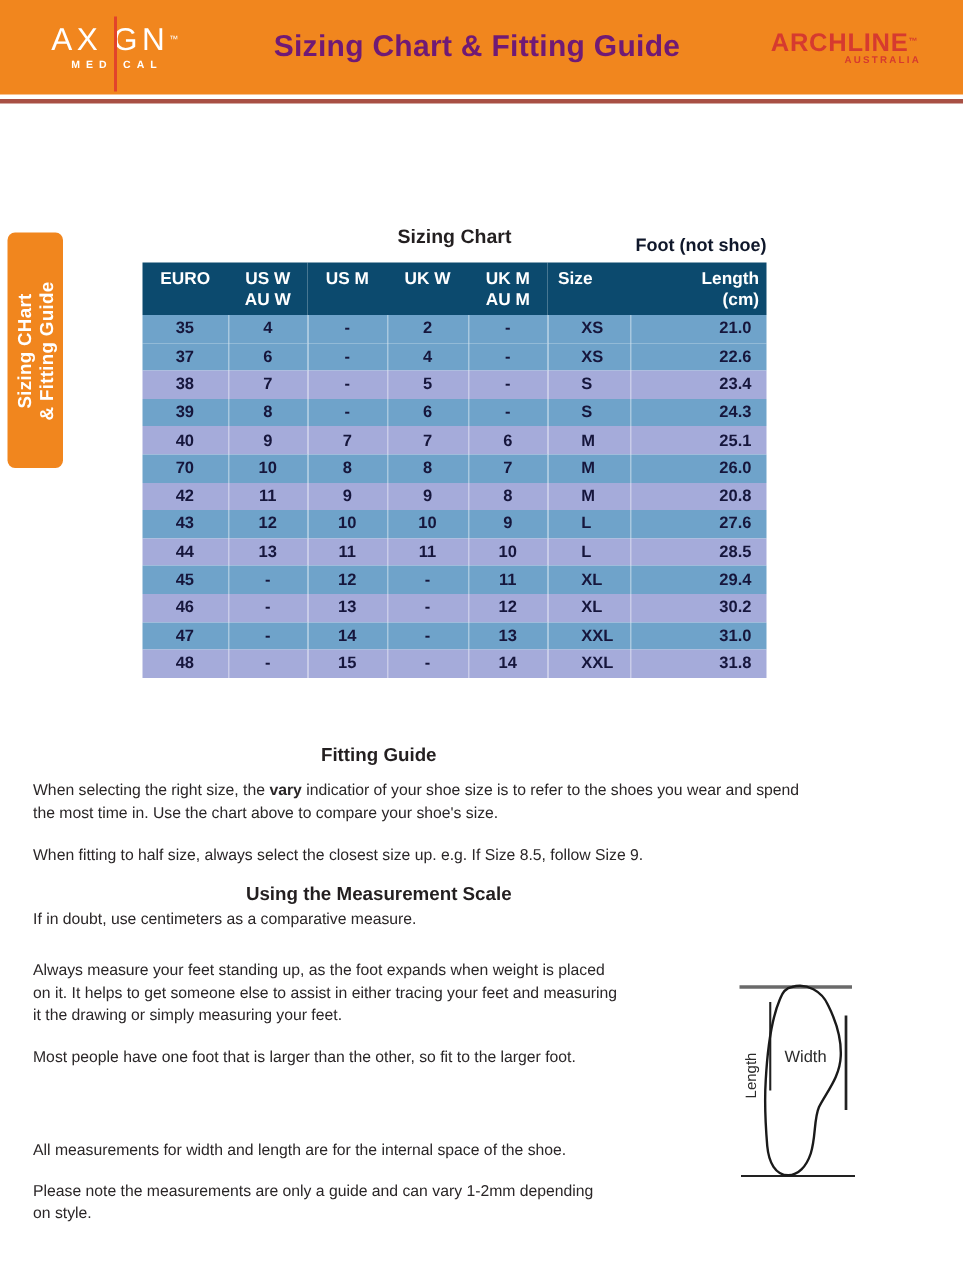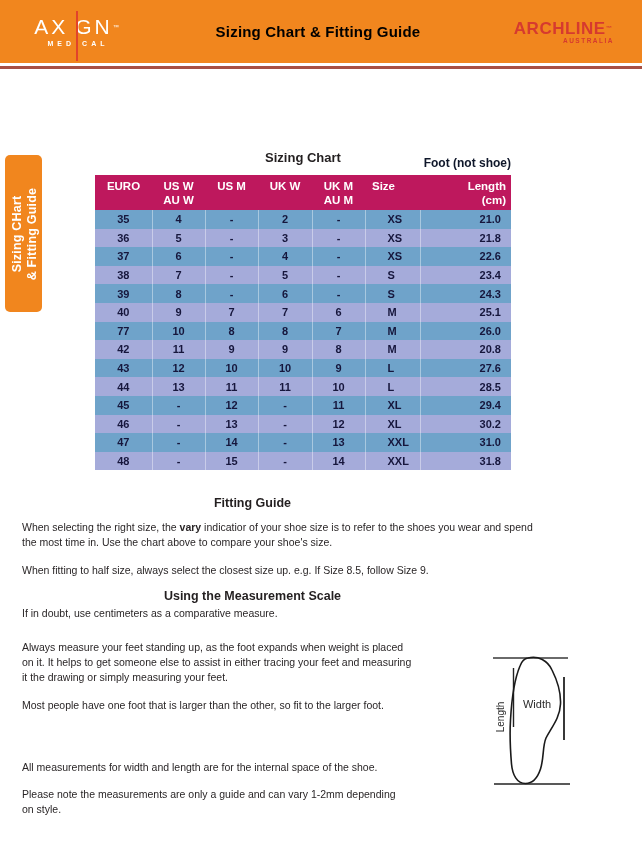--- a/index.html
+++ b/index.html
@@ -12,21 +12,21 @@
   .header {
     position:absolute; left:0; top:0; width:642px; height:63px;
     background:#F1861E; display:flex; align-items:center;
   }
   .axign { position:relative; margin-left:24px; width:108px; text-align:center; color:#ffffff; }
   .axign-name { font-size:21px; letter-spacing:3px; line-height:22px; font-weight:normal; }
   .axign-gap { display:inline-block; width:7px; }
   .axign-tm { font-size:6px; vertical-align:top; }
   .axign-sub { font-size:7px; font-weight:bold; letter-spacing:4px; margin-top:2px; }
   .axign-bar { position:absolute; left:52px; top:-5px; width:2px; height:50px; background:#E2432B; }
-  .page-title { flex:1; text-align:center; color:#000000; font-size:15px; font-weight:bold; letter-spacing:0.2px; }
+  .page-title { flex:1; text-align:center; color:#701a75; font-size:20px; font-weight:bold; letter-spacing:0.2px; }
   .archline { margin-right:20px; width:118px; color:#D63A2F; text-align:center; }
   .arch-name { font-size:17px; font-weight:bold; letter-spacing:0.5px; line-height:17px; }
   .arch-tm { font-size:6px; vertical-align:top; }
   .arch-sub { font-size:6.5px; font-weight:bold; letter-spacing:1.5px; text-align:right; padding-right:8px; }
   .header-rule { position:absolute; left:0; top:66px; width:642px; height:3px; background:#A85044; }
 
   
   .side-tab {
     position:absolute; left:5px; top:155px; width:37px; height:157px;
     background:#F1861E; border-radius:5px;
@@ -46,21 +46,21 @@
   }
   .foot-label {
     position:absolute; left:380px; top:156px; width:131px; text-align:right;
     font-size:12px; font-weight:bold; color:#0f172a;
   }
   table.sizing-table {
     position:absolute; left:95px; top:175px; width:416px;
     border-collapse:collapse; table-layout:fixed;
   }
   .sizing-table thead th {
-    background:#be185d; color:#ffffff; font-size:11.5px; font-weight:bold;
+    background:#0c4a6e; color:#ffffff; font-size:11.5px; font-weight:bold;
     vertical-align:top; padding:4px 0 3px 0; line-height:14px; white-space:pre-line;
     text-align:center;
   }
   .sizing-table tbody td {
     font-size:11px; font-weight:bold; color:#16163c; text-align:center;
     height:18.6px; padding:0; border-right:1px solid rgba(255,255,255,0.4);
   }
   .sizing-table tbody td:last-child { border-right:none; }
   .sizing-table tr.row-a td { background:#6FA3CA; }
   .sizing-table tr.row-b td { background:#A5ABDA; }
@@ -148,29 +148,20 @@
     <tbody>
         <tr class="row-a">
           <td class="c0">35</td>
           <td class="c1">4</td>
           <td class="c2">-</td>
           <td class="c3">2</td>
           <td class="c4">-</td>
           <td class="c5">XS</td>
           <td class="c6">21.0</td>
         </tr>
-        <tr class="row-b">
-          <td class="c0">36</td>
-          <td class="c1">5</td>
-          <td class="c2">-</td>
-          <td class="c3">3</td>
-          <td class="c4">-</td>
-          <td class="c5">XS</td>
-          <td class="c6">21.8</td>
-        </tr>
         <tr class="row-a">
           <td class="c0">37</td>
           <td class="c1">6</td>
           <td class="c2">-</td>
           <td class="c3">4</td>
           <td class="c4">-</td>
           <td class="c5">XS</td>
           <td class="c6">22.6</td>
         </tr>
         <tr class="row-b">
@@ -194,21 +185,21 @@
         <tr class="row-b">
           <td class="c0">40</td>
           <td class="c1">9</td>
           <td class="c2">7</td>
           <td class="c3">7</td>
           <td class="c4">6</td>
           <td class="c5">M</td>
           <td class="c6">25.1</td>
         </tr>
         <tr class="row-a">
-          <td class="c0">77</td>
+          <td class="c0">70</td>
           <td class="c1">10</td>
           <td class="c2">8</td>
           <td class="c3">8</td>
           <td class="c4">7</td>
           <td class="c5">M</td>
           <td class="c6">26.0</td>
         </tr>
         <tr class="row-b">
           <td class="c0">42</td>
           <td class="c1">11</td>

